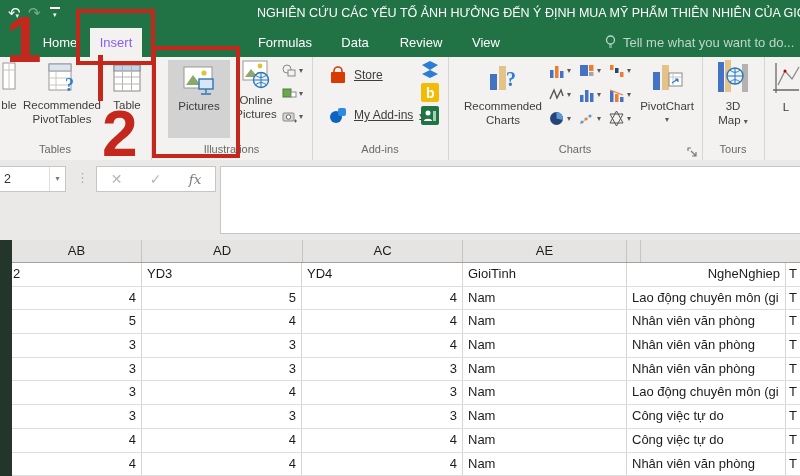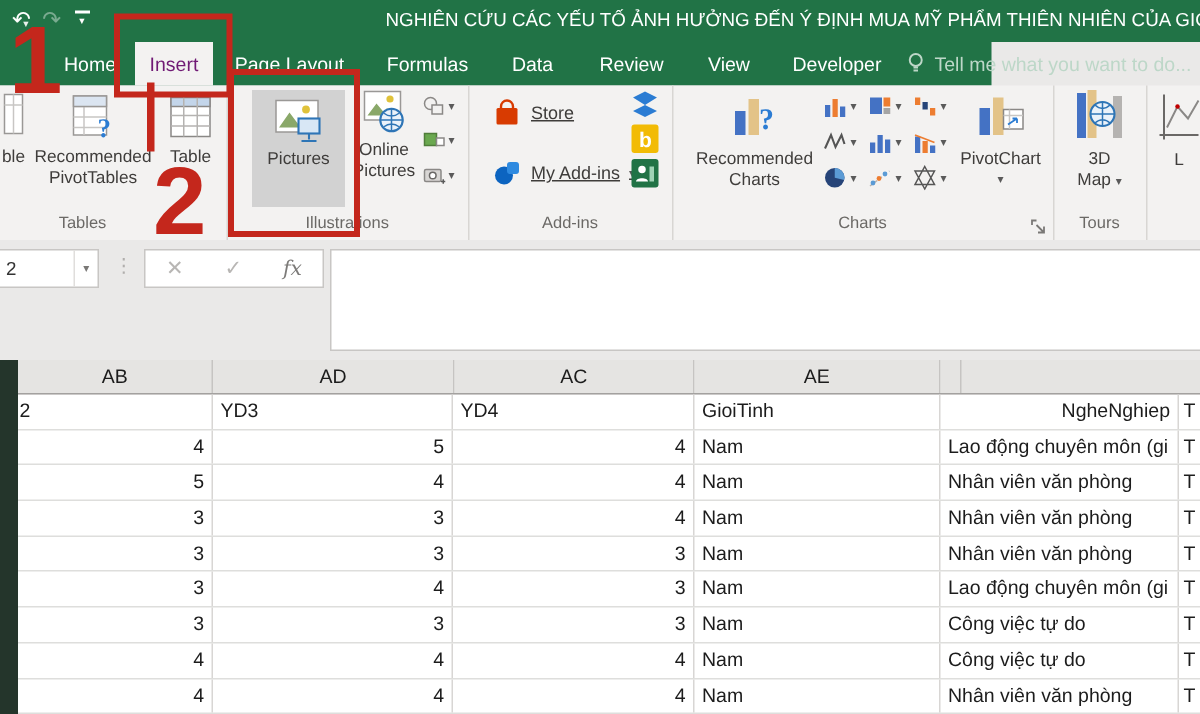--- a/index.html
+++ b/index.html
@@ -10,23 +10,23 @@
   
   #titlebar{position:absolute;left:0;top:0;width:800px;height:28px;background:#217346;}
   #qat{position:absolute;left:8px;top:2px;display:flex;align-items:center;gap:9px;color:#fff;}
   #qat .g{font-family:"DejaVu Sans",sans-serif;font-size:15px;line-height:22px;}
   #qat .dd{font-size:7px;margin-left:-5px;opacity:.9;}
   #qat .dim{opacity:.4;}
   #qat-custom{width:10px;border-top:2px solid #fff;text-align:center;font-size:7px;line-height:8px;padding-top:2px;}
   #doc-title{position:absolute;left:257px;top:6px;color:#fff;font-size:12.5px;white-space:nowrap;}
 
   
-  #tabbar{position:absolute;left:0;top:28px;width:661px;height:29px;background:#217346;}
+  #tabbar{position:absolute;left:0;top:28px;width:800px;height:29px;background:#217346;}
   .tab{position:absolute;top:0;height:29px;line-height:29px;text-align:center;color:#fff;font-size:13px;cursor:default;}
-  .tab.active{background:#f3f2f1;color:#701a75;}
+  .tab.active{background:#f3f2f1;color:#8b5cf6;}
   #tellme{position:absolute;left:604px;top:0;height:29px;display:flex;align-items:center;gap:6px;
           color:#bdd7c8;font-size:13px;white-space:nowrap;}
 
   
   #ribbon{position:absolute;left:0;top:57px;width:800px;height:103px;background:#f3f2f1;border-bottom:1px solid #d8d6d3;}
   .rgroup{position:absolute;top:0;height:103px;border-right:1px solid #d8d6d3;}
   .glabel{position:absolute;top:86px;left:0;width:100%;text-align:center;font-size:11px;color:#6b6966;}
   .bigbtn{position:absolute;display:flex;flex-direction:column;align-items:center;color:#3f3d3b;
           font-size:11.5px;line-height:14px;text-align:center;cursor:default;}
   .bigbtn svg{margin-bottom:3px;}
@@ -79,26 +79,24 @@
       <span><span class="g">↶</span><span class="dd">▾</span></span>
       <span class="g dim">↷</span>
       <span id="qat-custom">▾</span>
     </div>
     <div id="doc-title">NGHIÊN CỨU CÁC YẾU TỐ ẢNH HƯỞNG ĐẾN Ý ĐỊNH MUA MỸ PHẨM THIÊN NHIÊN CỦA GIỚI T</div>
   </div>
 
   <div id="tabbar">
     <div class="tab" style="left:36px;width:48px;">Home</div>
     <div class="tab active" style="left:90px;width:52px;">Insert</div>
-    <div class="tab" style="left:150px;width:86px;">Page Layout</div>
     <div class="tab" style="left:250px;width:70px;">Formulas</div>
     <div class="tab" style="left:331px;width:48px;">Data</div>
     <div class="tab" style="left:393px;width:56px;">Review</div>
     <div class="tab" style="left:463px;width:46px;">View</div>
-    <div class="tab" style="left:523px;width:70px;">Developer</div>
     <div id="tellme">
       <svg width="13" height="17">
         <circle cx="6.5" cy="6" r="4" fill="none" stroke="#bdd7c8" stroke-width="1.3"></circle>
         <path d="M5 11 h3 M5 13 h3" stroke="#bdd7c8" stroke-width="1.2"></path>
       </svg>
       <span>Tell me what you want to do...</span>
     </div>
   </div>
 
   <div id="ribbon">

